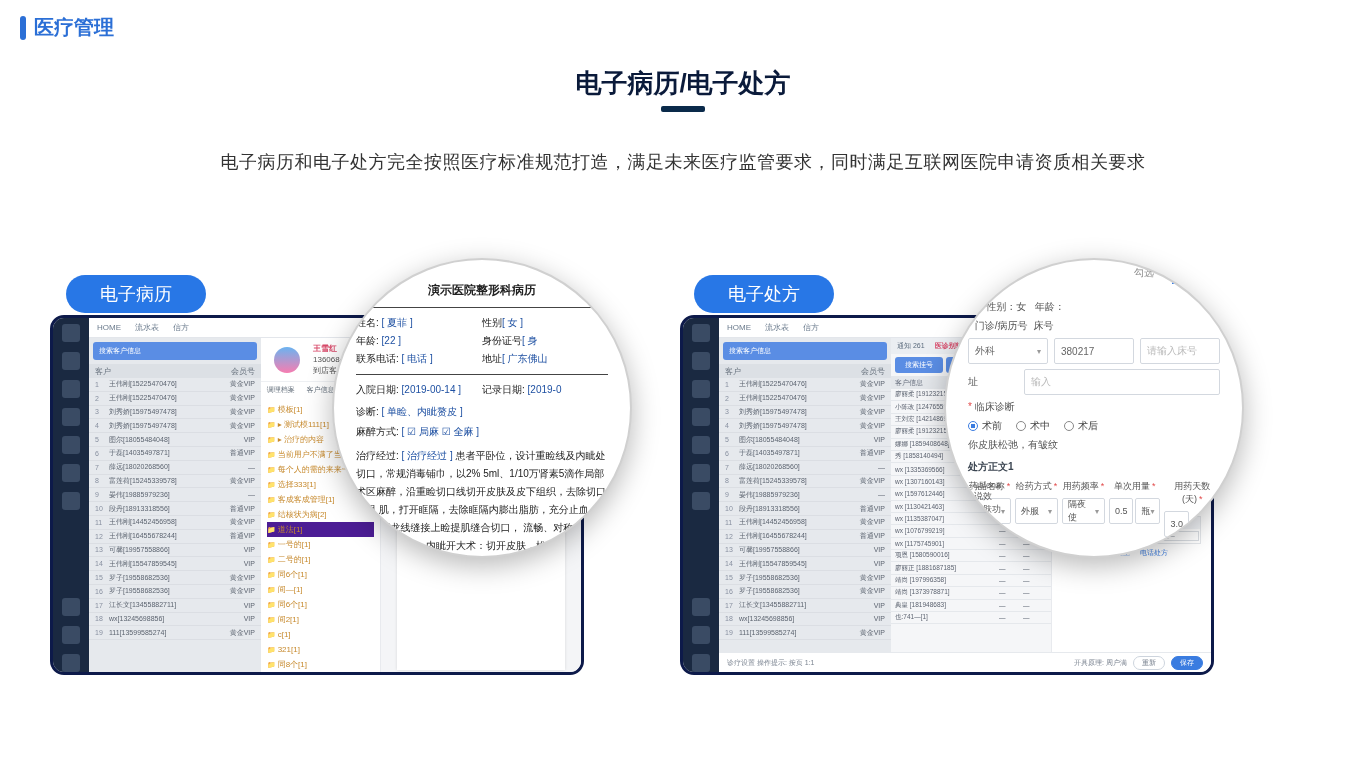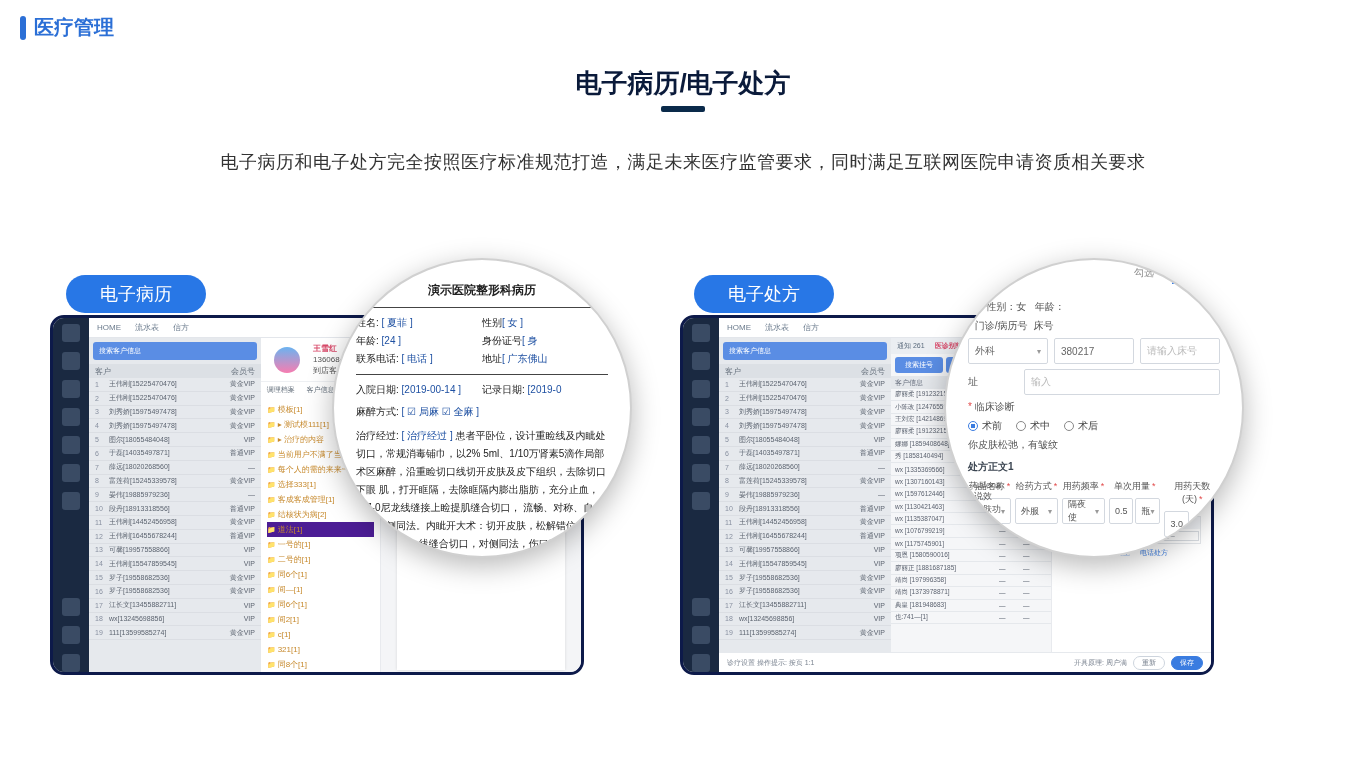--- a/index.html
+++ b/index.html
@@ -295,31 +295,32 @@
   </div>
 </div>
 
 <div class="lens lens-left">
   <div class="lens-inner">
     <div class="doc-title">演示医院整形科病历</div>
     <hr class="doc-hr">
     <div class="doc-grid">
       <div class="c"><span>姓名:</span> <span class="br-val">[ 夏菲 ]</span></div>
       <div class="c"><span>性别</span><span class="br-val">[ 女 ]</span></div>
-      <div class="c"><span>年龄:</span> <span class="br-val">[24 ]</span></div>
+      <div class="c"><span>年龄:</span> <span class="br-val">[22 ]</span></div>
       <div class="c"><span>身份证号</span><span class="br-val">[ 身</span></div>
       <div class="c"><span>联系电话:</span> <span class="br-val">[ 电话 ]</span></div>
       <div class="c"><span>地址</span><span class="br-val">[ 广东佛山</span></div>
     </div>
     <hr class="doc-hr">
     <div class="doc-grid">
       <div class="c"><span>入院日期:</span> <span class="br-val">[2019-00-14 ]</span></div>
       <div class="c"><span>记录日期:</span> <span class="br-val">[2019-0</span></div>
     </div>
     <div class="doc-body">
+      <p><span>诊断:</span> <span class="br-val">[ 单睑、内眦赘皮 ]</span></p>
       <p><span>麻醉方式:</span> <span class="br-val">[ ☑ <span>局麻</span> ☑ <span>全麻</span> ]</span></p>
       <p style="margin-top:6px"><span>治疗经过:</span> <span class="br-val">[ 治疗经过 ]</span> <span>患者平卧位，设计重睑线及内眦处切口，常规消毒铺巾，以2%
 5ml、1/10万肾素5滴作局部术区麻醉，沿重睑切口线切开皮肤及皮下组织，去除切口下眼
 肌，打开眶隔，去除眶隔内膨出脂肪，充分止血，以7-0尼龙线缝接上睑提肌缝合切口，
 流畅、对称、自然，对侧同法。内眦开大术：切开皮肤，松解错位的眼轮匝肌，精作修
 线缝合切口，对侧同法，伤口涂抗生素，术毕。</span></p>
 
     </div>
   </div>
 </div>

